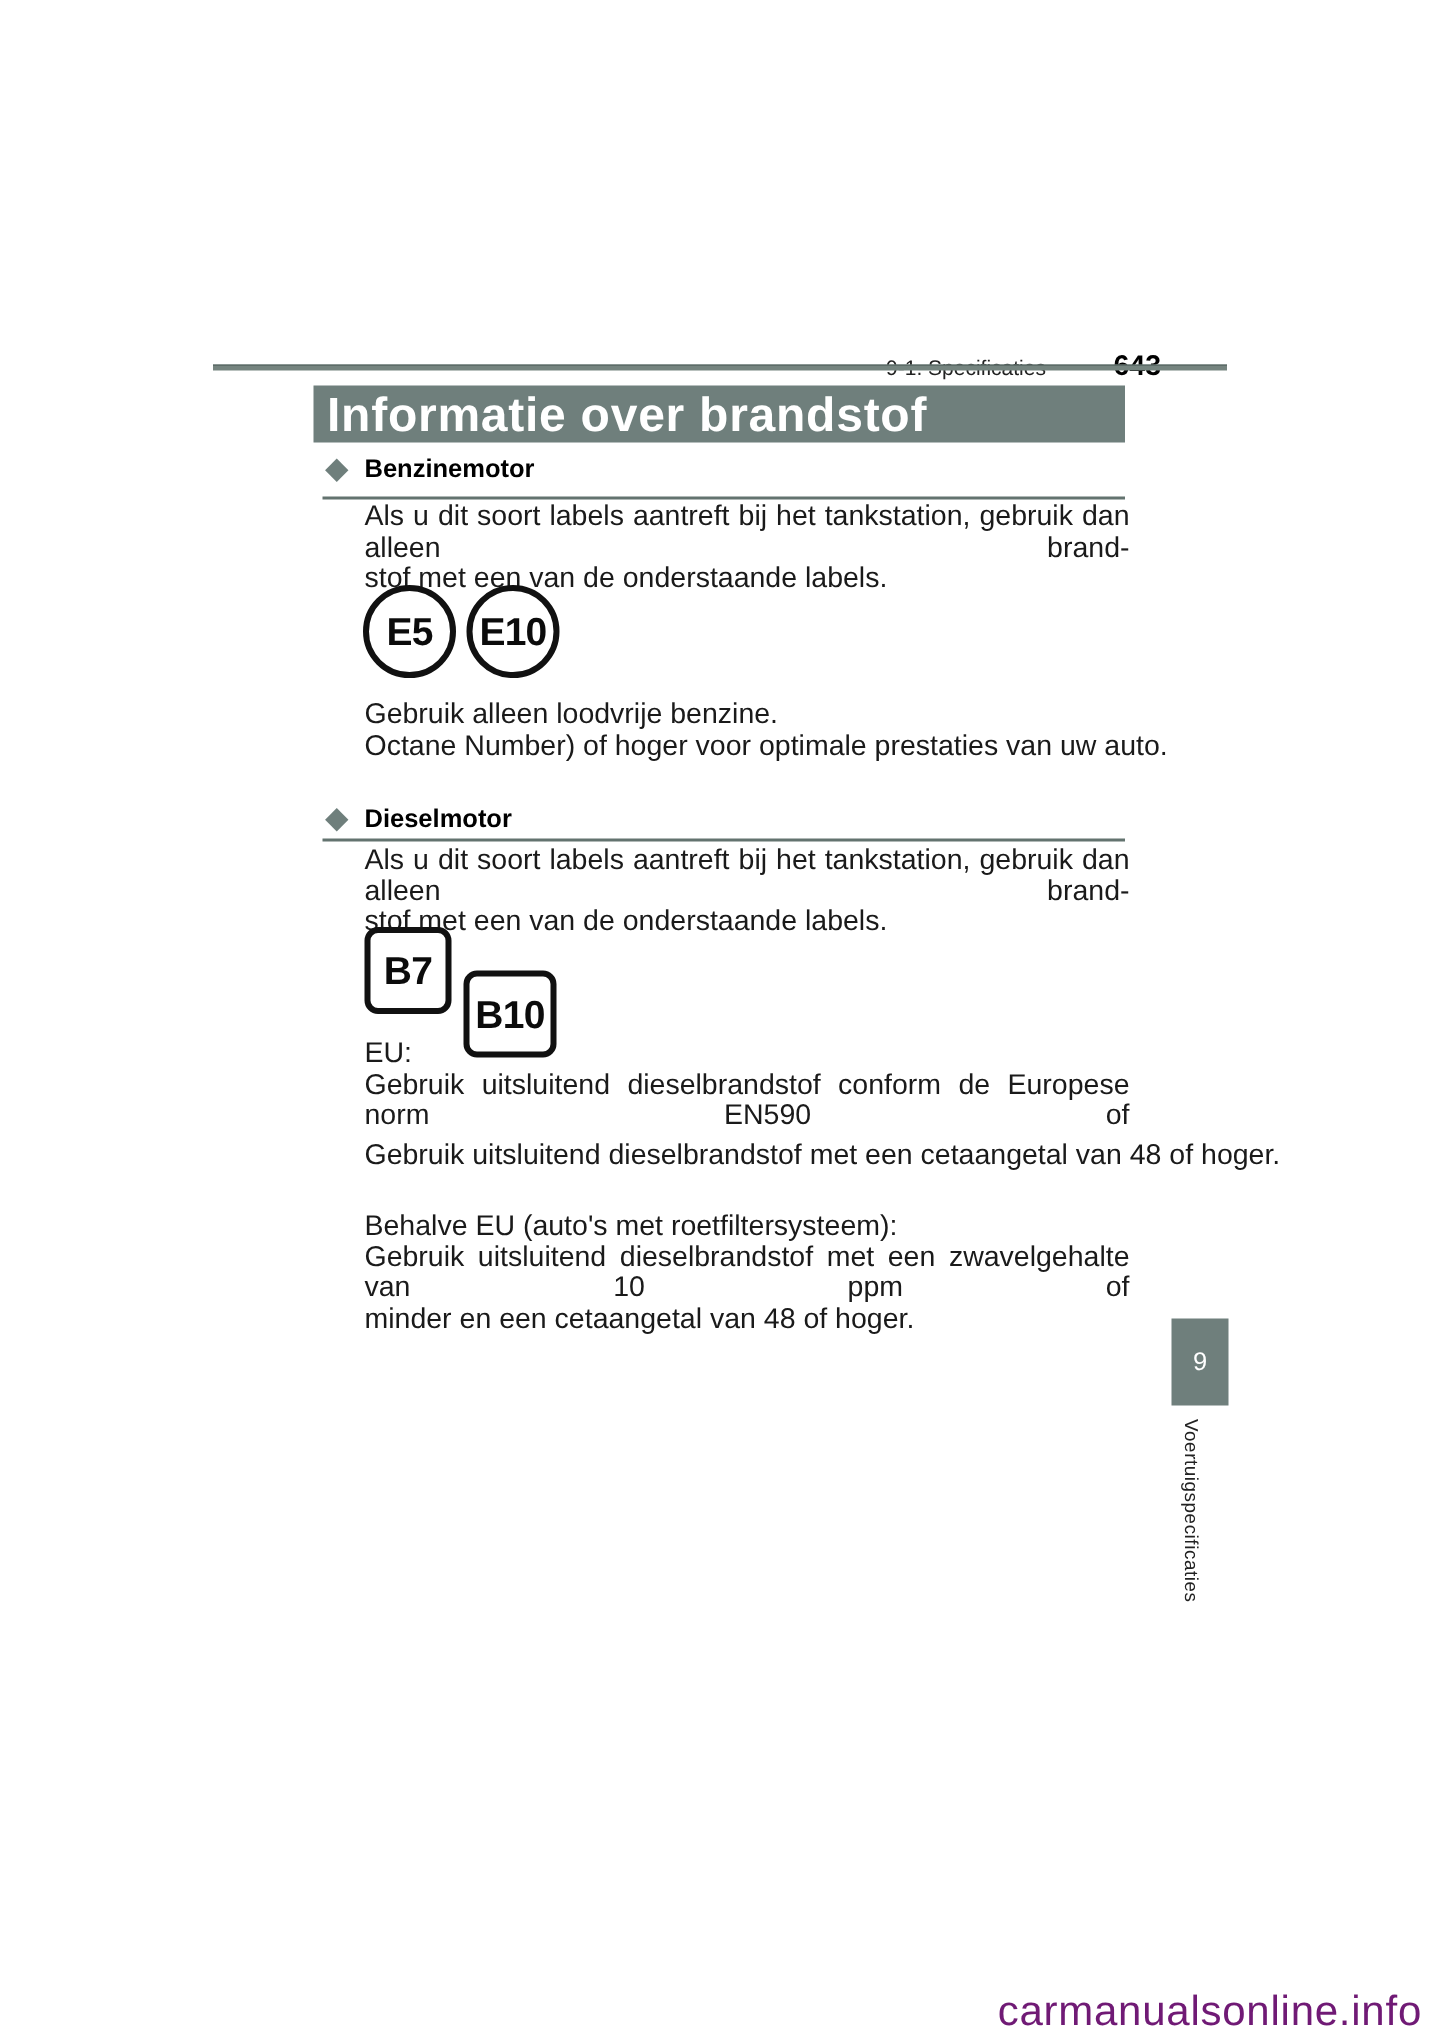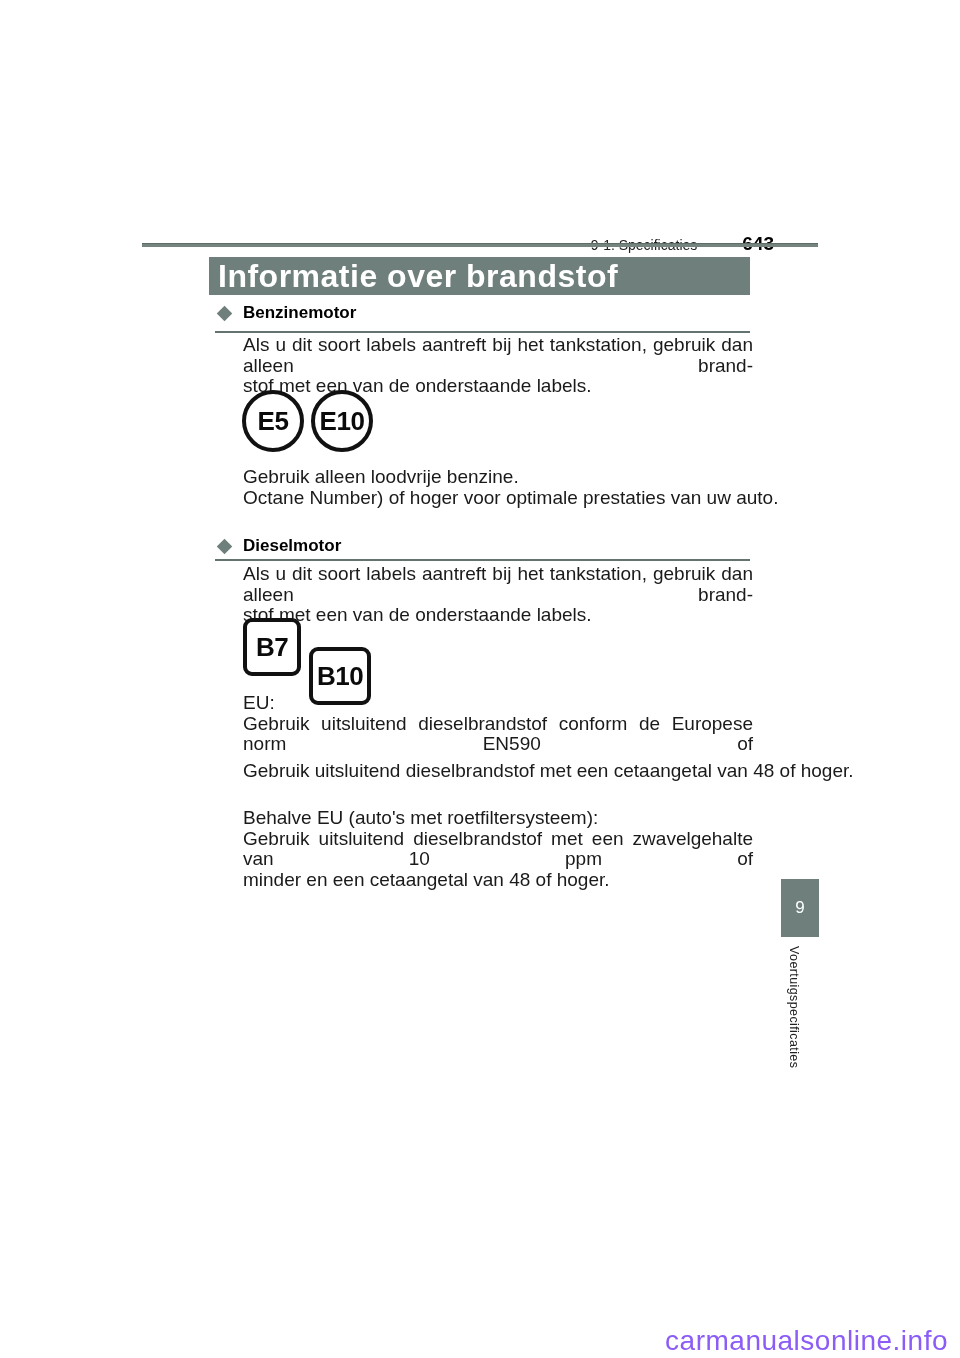--- a/index.html
+++ b/index.html
@@ -64,21 +64,21 @@
     justify-content:center;font-size:17px;
   }
   .chapter-label{
     position:absolute;left:783px;top:946px;height:160px;width:18px;
     writing-mode:vertical-rl;text-orientation:mixed;
     font-size:12.5px;letter-spacing:0.4px;color:#222222;
   }
   
   .watermark{
     position:absolute;top:1325px;right:12px;
-    font-size:28px;color:#8b5cf6;letter-spacing:0.5px;
+    font-size:28px;color:#701a75;letter-spacing:0.5px;
   }
 </style>
 </head>
 <body>
 
 <div class="page">
 
   <div class="page-header">
     <span class="crumb">9-1. Specificaties</span>
     <span class="pagenum">643</span>

